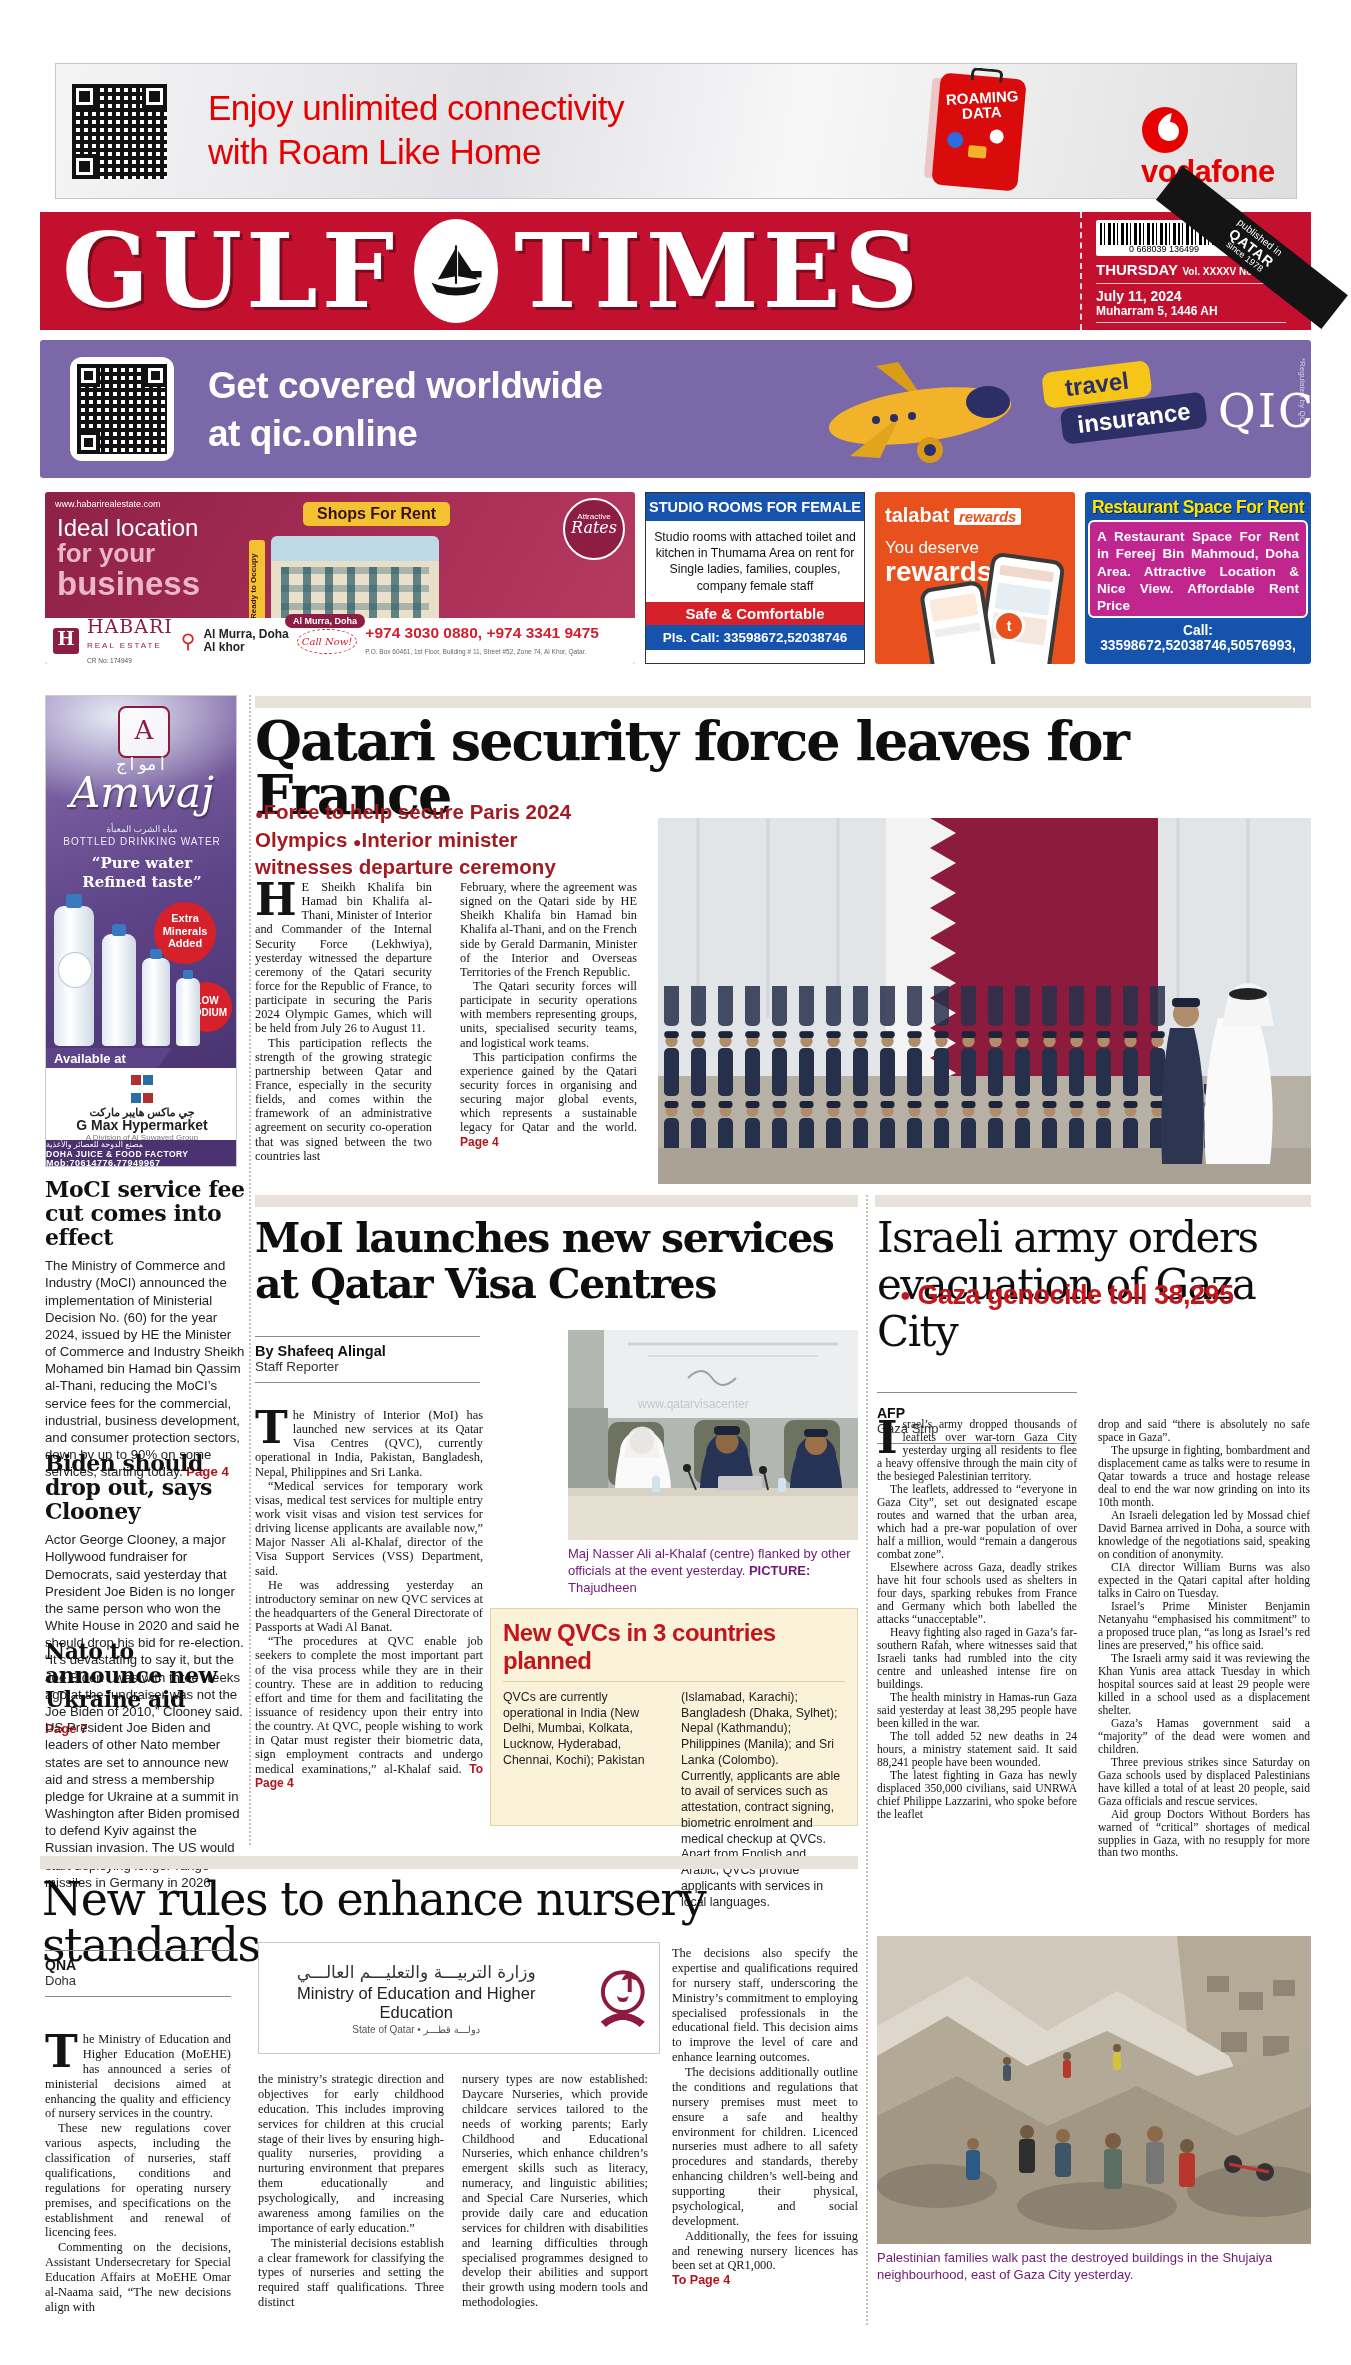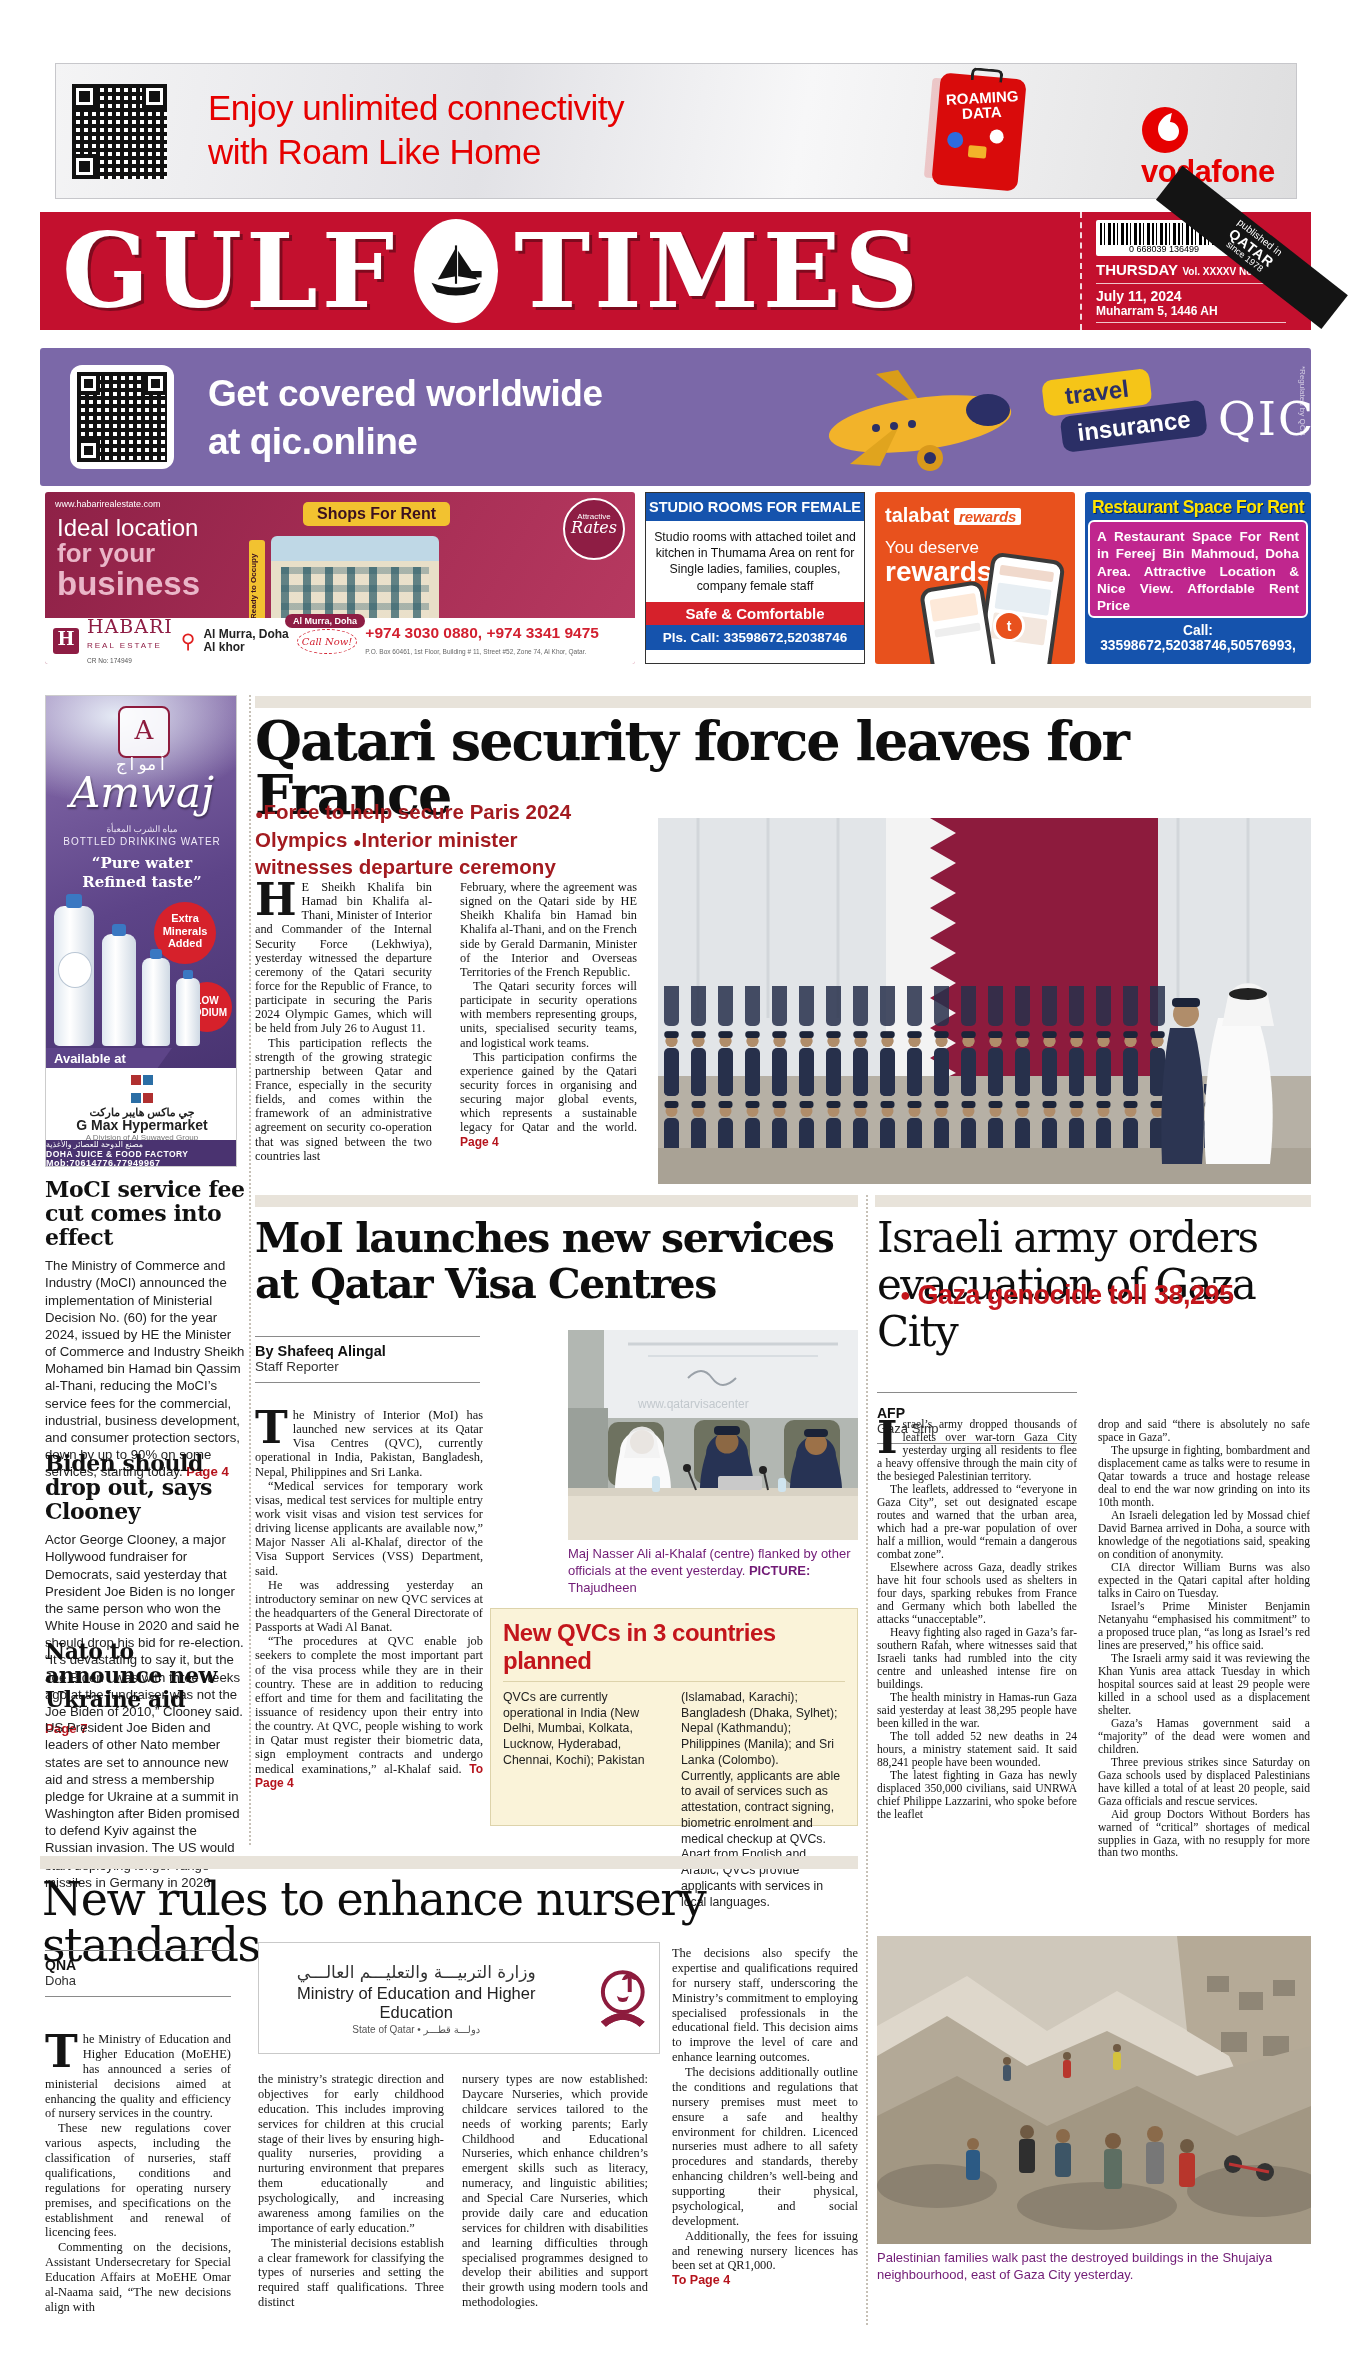--- a/index.html
+++ b/index.html
@@ -97,21 +97,21 @@
         <span style="font-size:12px;margin-left:6px">2 Riyals</span>
       </div>
     </div>
     <div class="abs" style="right:-46px;top:14px;width:210px;transform:rotate(38deg);background:#141414;color:#fff;text-align:center;padding:4px 0;line-height:1.05">
       <div class="sans" style="font-size:10px">published in</div>
       <div class="sans" style="font-size:14px;font-weight:bold;letter-spacing:1px">QATAR</div>
       <div class="sans" style="font-size:9px">since 1978</div>
     </div>
   </div>
 
-  <div class="abs gb" style="left:40px;top:348px;width:1271px;height:138px;background:#7b68a8">
+  <div class="abs gb" style="left:40px;top:340px;width:1271px;height:138px;background:#7b68a8">
     <div class="abs" style="left:30px;top:17px;width:104px;height:104px;background:#fff;border-radius:12px">
       <div class="qr" style="position:absolute;inset:7px">
         <span class="f" style="left:0;top:0"></span>
           <span class="f" style="right:0;top:0"></span>
           <span class="f" style="left:0;bottom:0"></span>
       </div>
     </div>
     <div class="abs sans" style="left:168px;top:22px;color:#fff;font-weight:bold;font-size:37px;line-height:1.3;letter-spacing:-.5px">
       <div>Get covered worldwide</div>
       <div>at qic.online</div>

